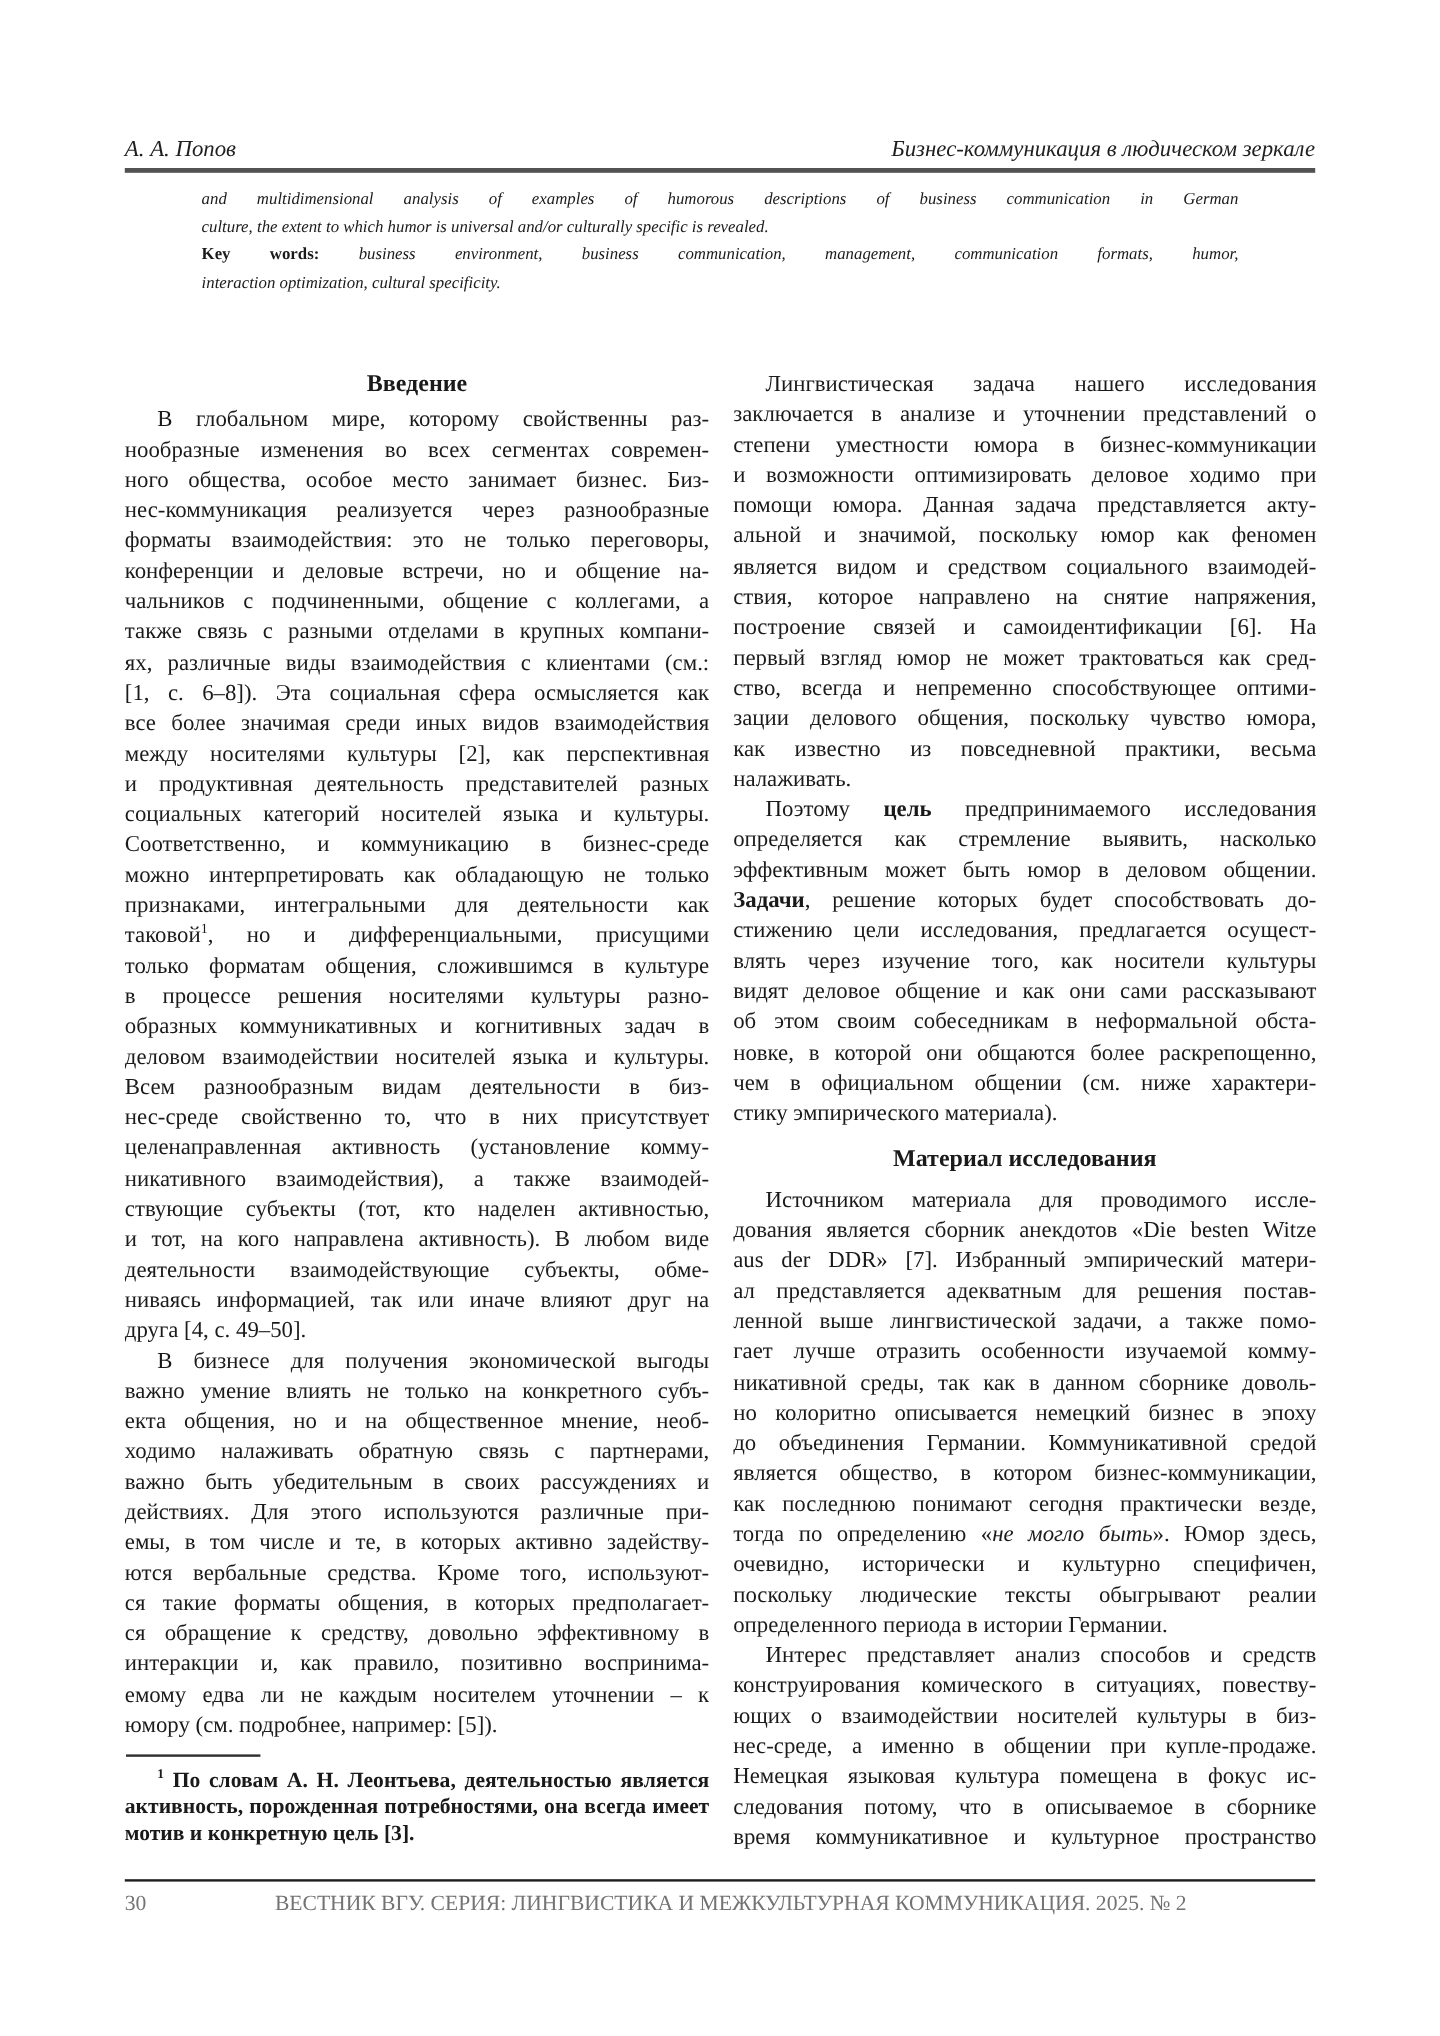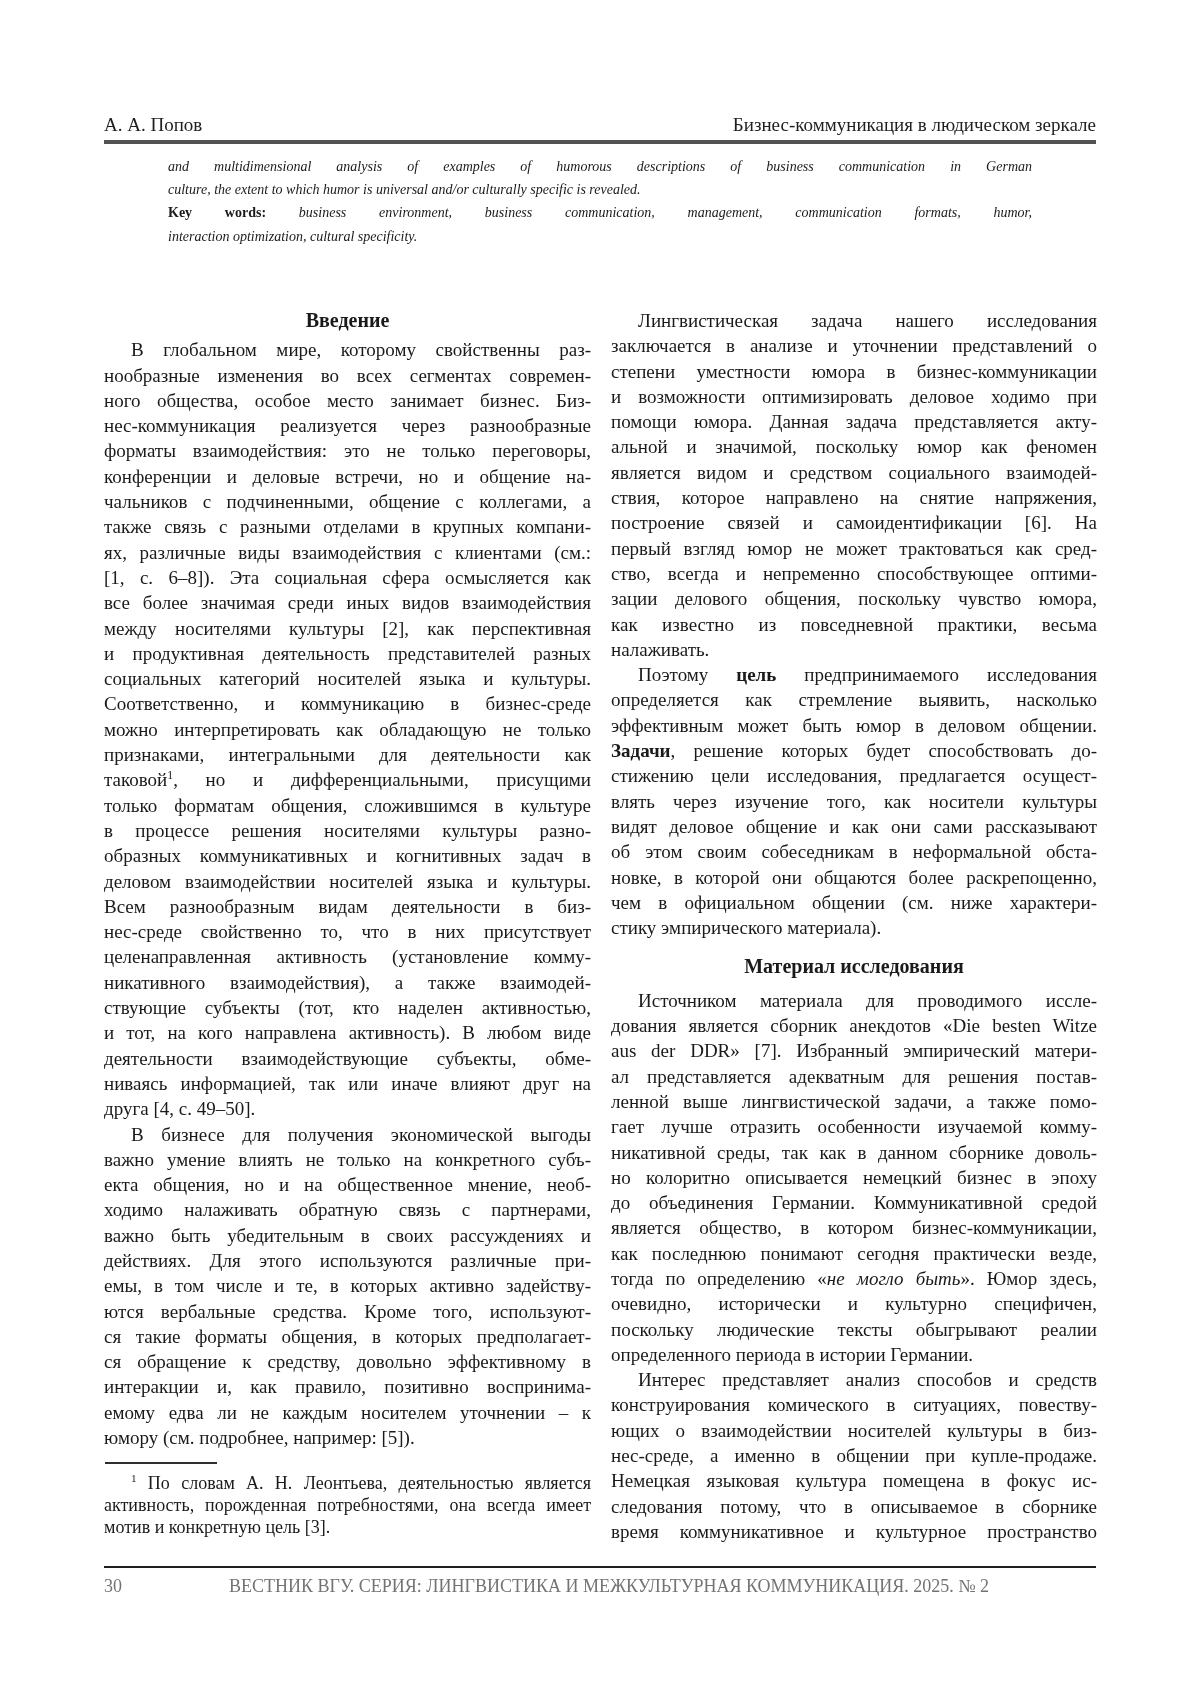--- a/index.html
+++ b/index.html
@@ -6,21 +6,21 @@
   .page {
     position:relative; width:1200px; height:1697px; margin:0 auto;
     background:#ffffff; color:#1a1a1a;
     font-family:"Liberation Serif","DejaVu Serif",serif;
     overflow:hidden;
   }
   
   .running-head {
     position:absolute; left:104px; width:992px; top:114px;
     display:flex; justify-content:space-between;
-    font-size:19px; line-height:22px; color:#1f1f1f;
+    font-style:italic; font-size:19px; line-height:22px; color:#1f1f1f;
   }
   .head-rule { position:absolute; left:104px; width:992px; top:140px; height:4px; background:#525252; }
   
   .abstract {
     position:absolute; left:168px; width:864px; top:155px;
     font-style:italic; font-size:14px;
   }
   .abstract .tline { height:23.2px; line-height:23.2px; }
   
   .col { position:absolute; top:308px; font-size:19px; }
@@ -35,21 +35,21 @@
   .b { font-weight:bold; }
   .i { font-style:italic; }
   .u { font-style:normal; }
   sup.sp { font-size:0.62em; vertical-align:super; line-height:0; }
   .col-heading {
     font-weight:bold; text-align:center; text-align-last:center;
     font-size:20px; height:25.3px; line-height:25.3px; margin:0 0 4px 0;
   }
   .col-heading.mid { margin:14px 0 8px 0; }
   
-  .footnote { margin-top:12px; font-size:18px; }
+  .footnote { margin-top:12px; font-size:18px;font-weight:bold; }
   .footnote-rule { width:112px; height:2px; background:#2e2e2e; margin:0 0 8px 1px; }
   .footnote .tline { height:22px; line-height:22px; }
   
   .foot-rule { position:absolute; left:104px; width:992px; top:1566px; height:2px; background:#1f1f1f; }
   .foot-row {
     position:absolute; left:104px; width:992px; top:1575px;
     display:flex; align-items:flex-start;
     font-size:18px; line-height:22px; color:#737373;
   }
   .foot-row .pnum { flex:0 0 auto; }

